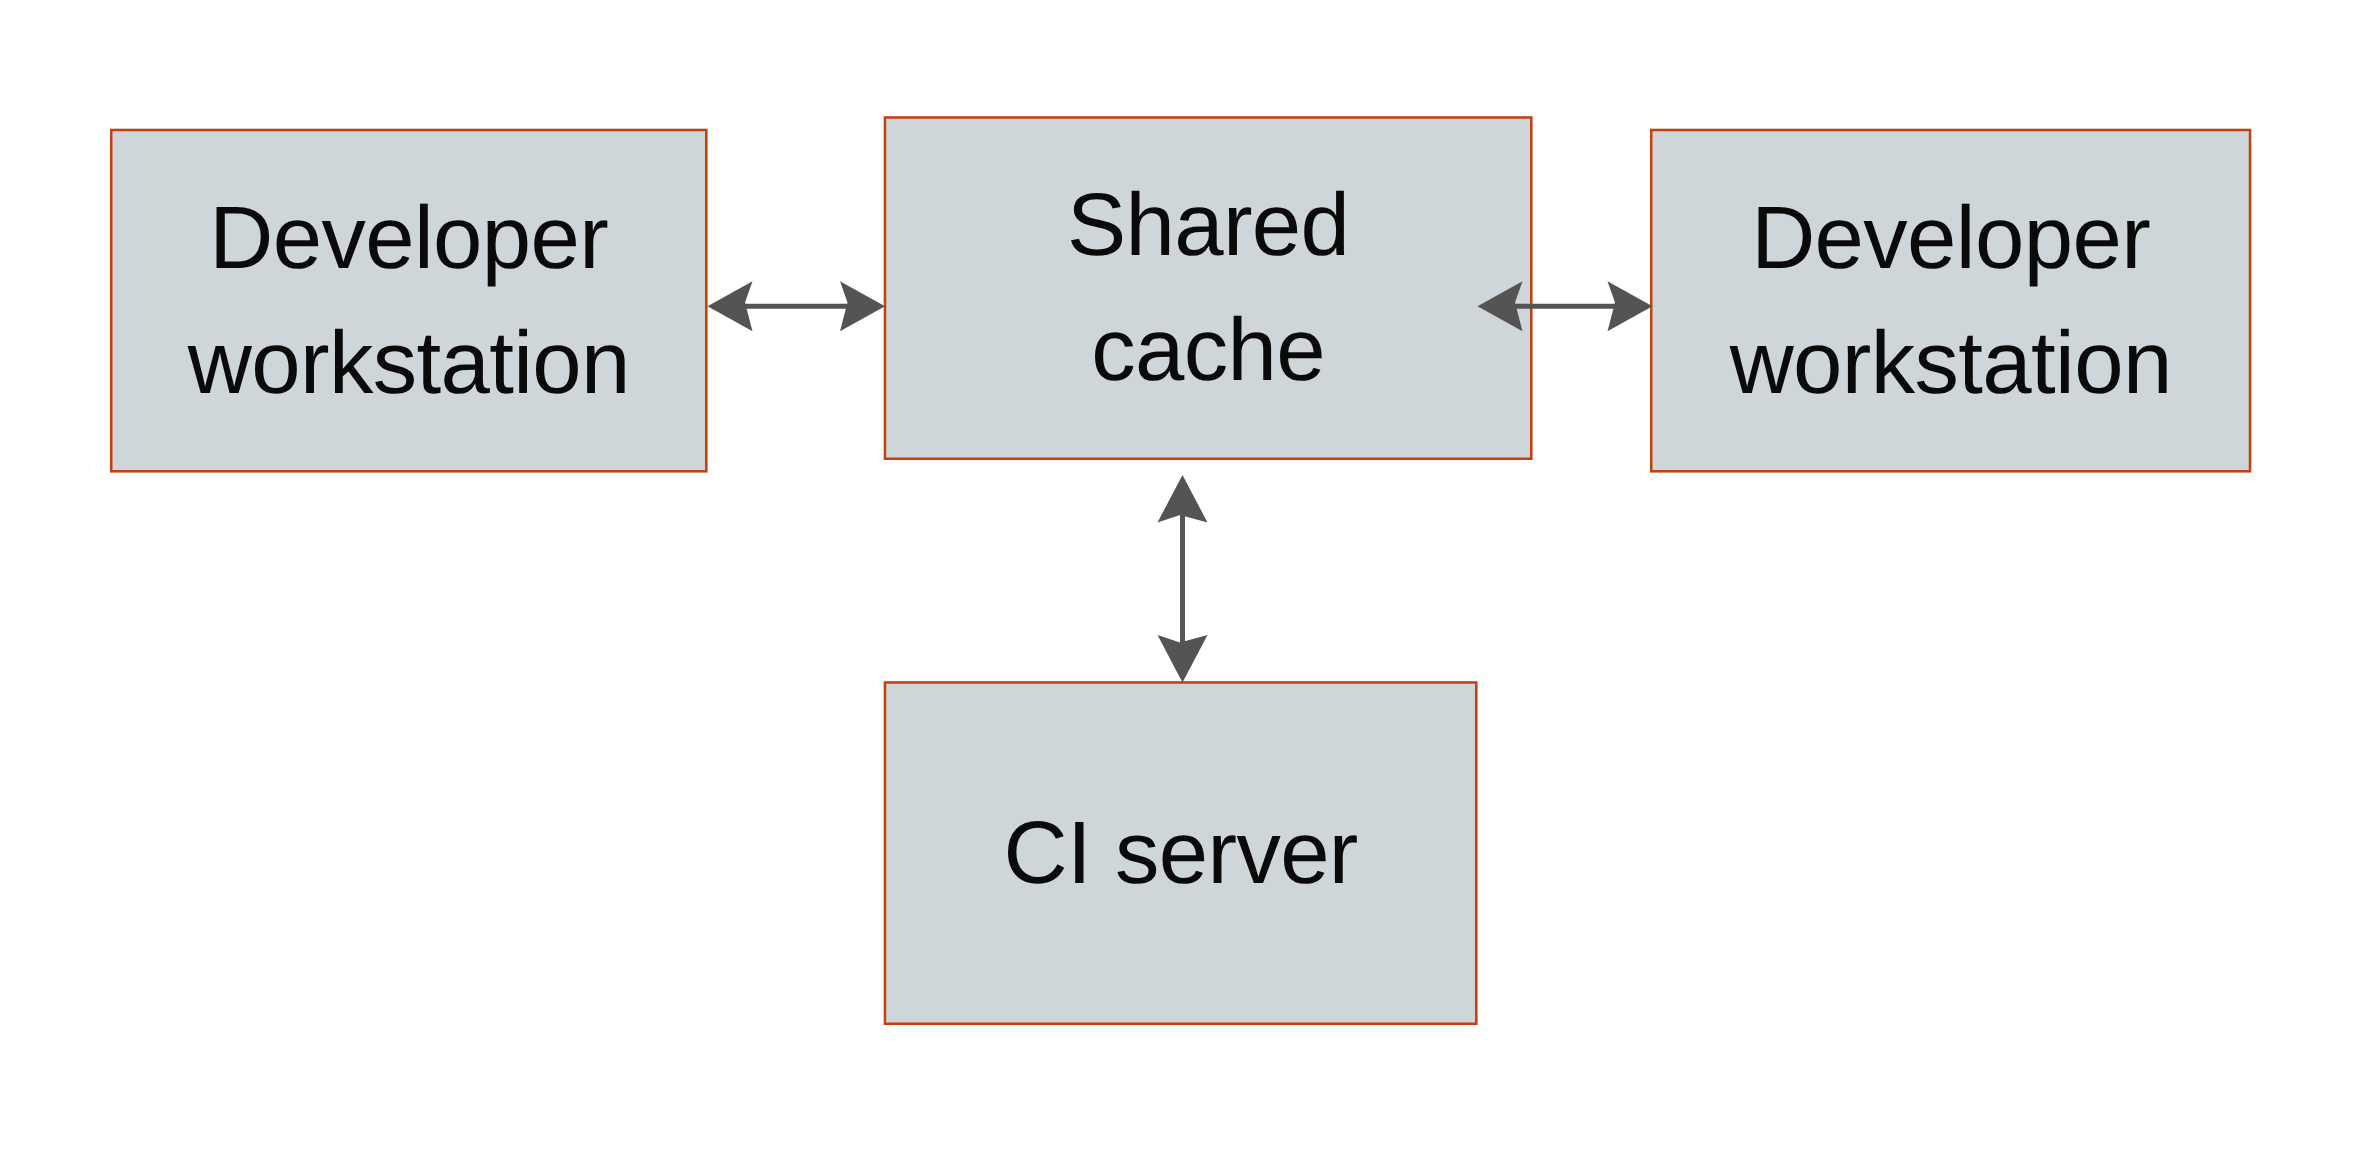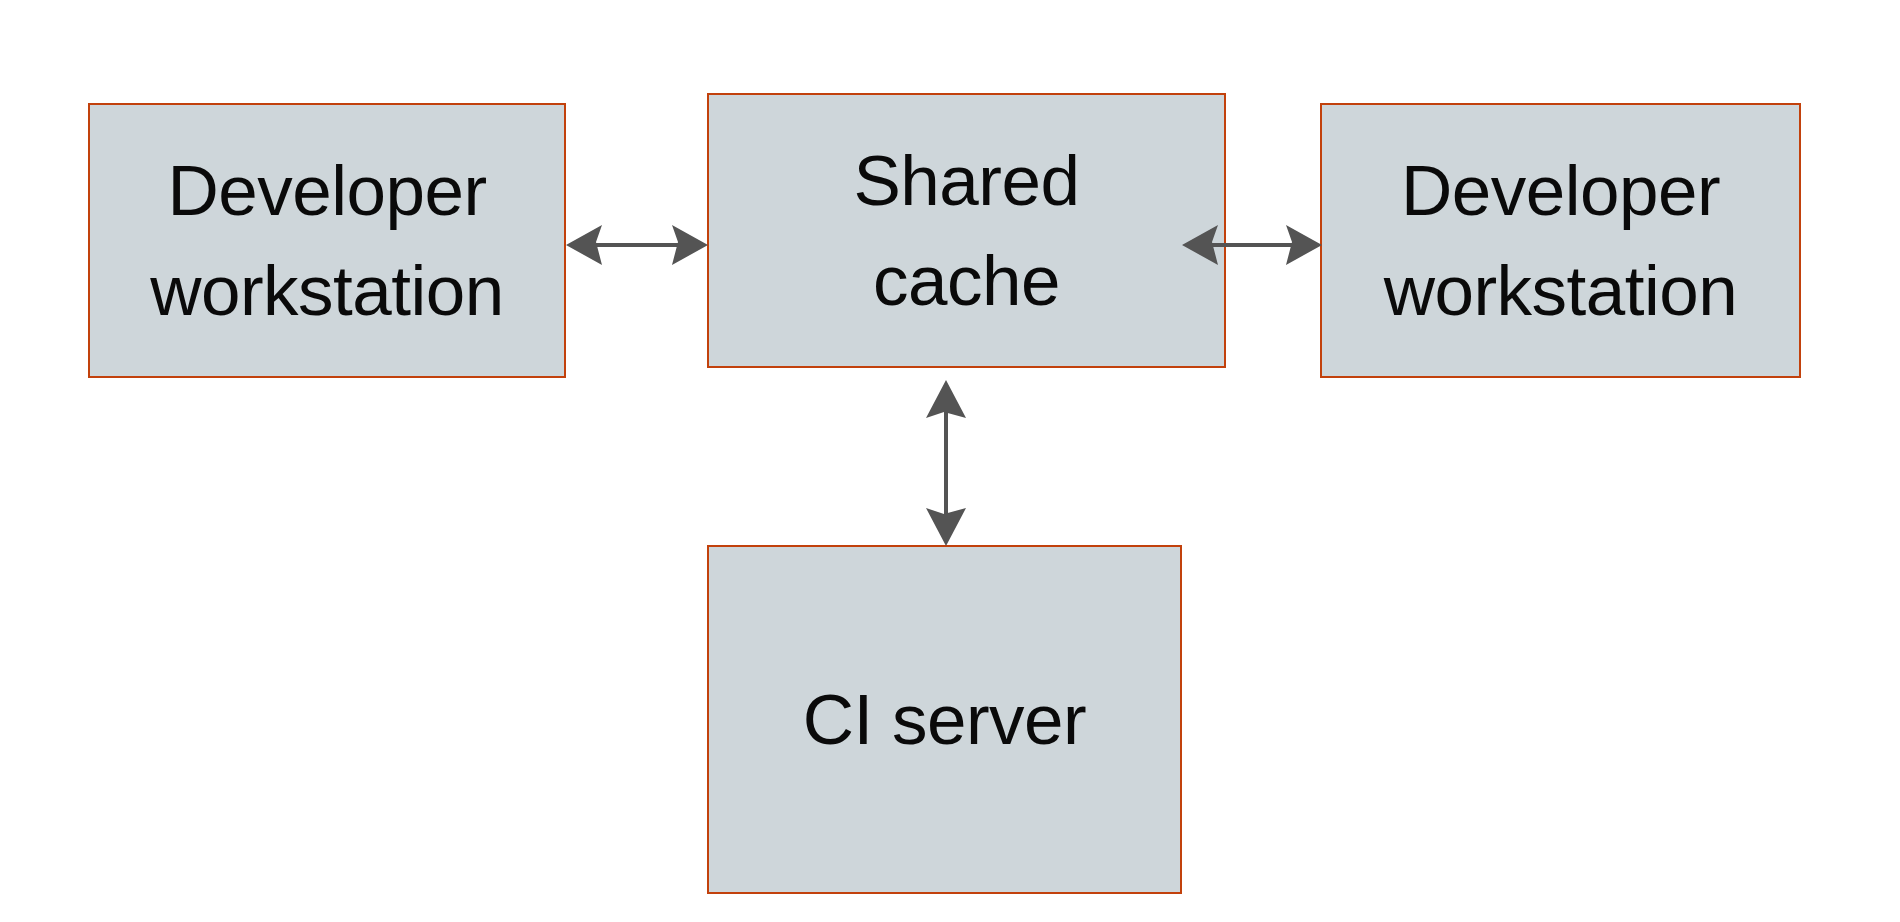--- a/index.html
+++ b/index.html
@@ -35,21 +35,21 @@
     color: #0a0a0a;
     font-weight: 400;
     letter-spacing: -0.5px;
     white-space: pre-line;
     padding: 0 6px;
   }
   
   #node-dev-left   { left: 88px;   top: 103px; width: 478px; height: 275px; }
   #node-shared     { left: 707px;  top: 93px; width: 519px; height: 275px; }
   #node-dev-right  { left: 1320px; top: 103px; width: 481px; height: 275px; }
-  #node-ci         { left: 707px;  top: 545px; width: 475px; height: 349px; }
+  #node-ci         { left: 707px;  top: 545px; width: 475px; height: 275px; }
 
   .edge-svg {
     position: absolute;
     overflow: visible;
     pointer-events: none;
   }
   #edge-left-shared  { left: 560px;  top: 210px;  width: 154px; height: 70px; }
   #edge-shared-right { left: 1176px; top: 210px;  width: 152px; height: 70px; }
   #edge-shared-ci    { left: 911px;  top: 374px;  width: 70px;  height: 178px; }
 </style>

